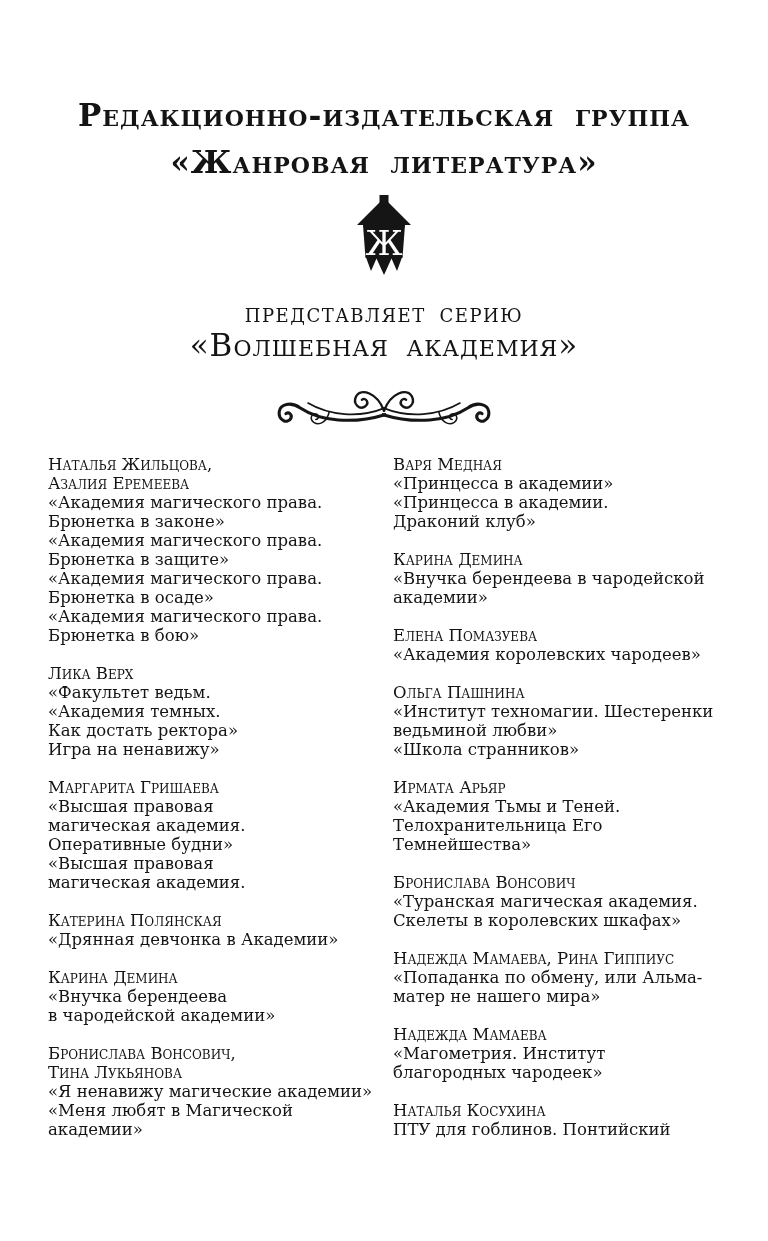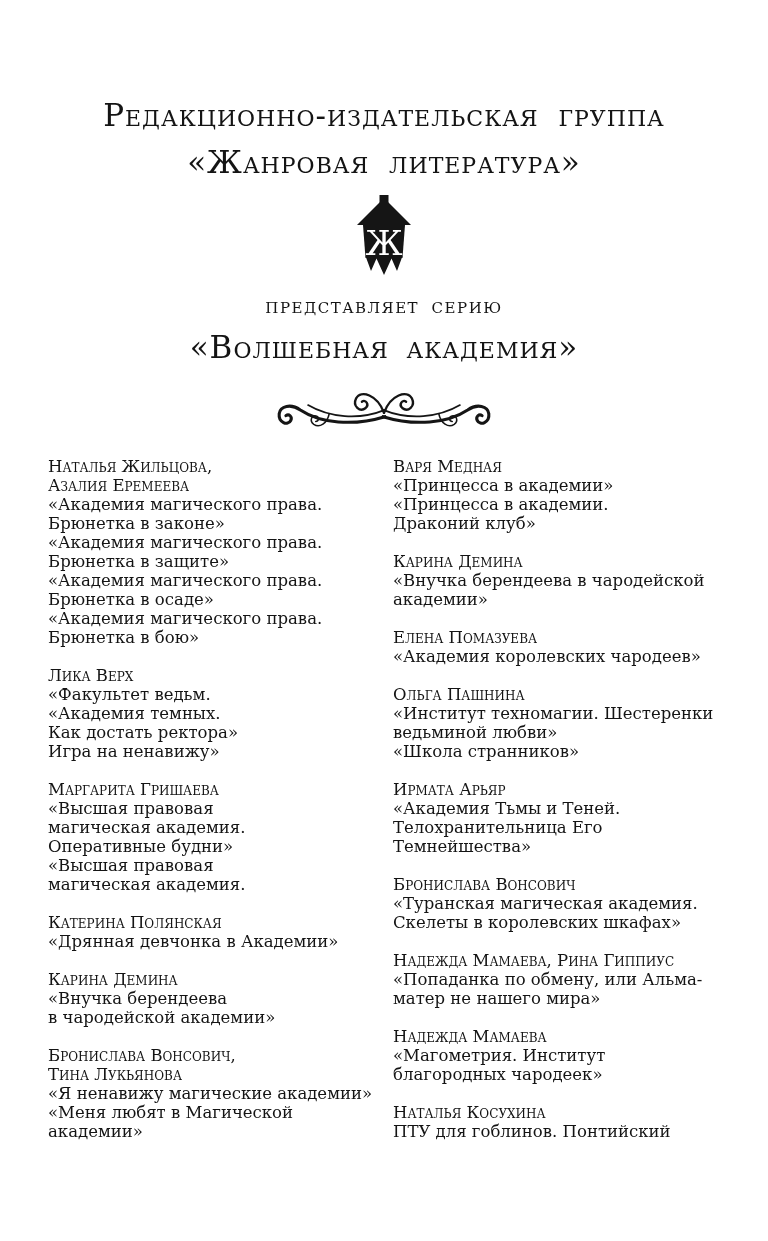--- a/index.html
+++ b/index.html
@@ -20,46 +20,46 @@
     padding-top: 92px;
   }
   
   .header {
     text-align: center;
     font-variant: small-caps;
     font-size: 31px;
     line-height: 47px;
     letter-spacing: 1px;
     word-spacing: 9px;
-    font-weight: 400;
+    font-weight: 700;
   }
   
   .logo-wrap {
     text-align: center;
     margin-top: 9px;
   }
   .logo-wrap svg { display: inline-block; }
   
   .presents {
     text-align: center;
     font-variant: small-caps;
-    font-size: 22px;
+    font-size: 26px;
     letter-spacing: 1.5px;
     word-spacing: 4px;
-    margin-top: 11px;
+    margin-top: 18px;
     line-height: 24px;
   }
   .series-title {
     text-align: center;
     font-variant: small-caps;
     font-size: 31px;
     letter-spacing: 1px;
     word-spacing: 7px;
     line-height: 38px;
-    margin-top: 10px;
+    margin-top: 1px;
   }
   
   .flourish-wrap {
     text-align: center;
     margin-top: 17px;
   }
   
   .columns {
     display: flex;
     justify-content: space-between;

